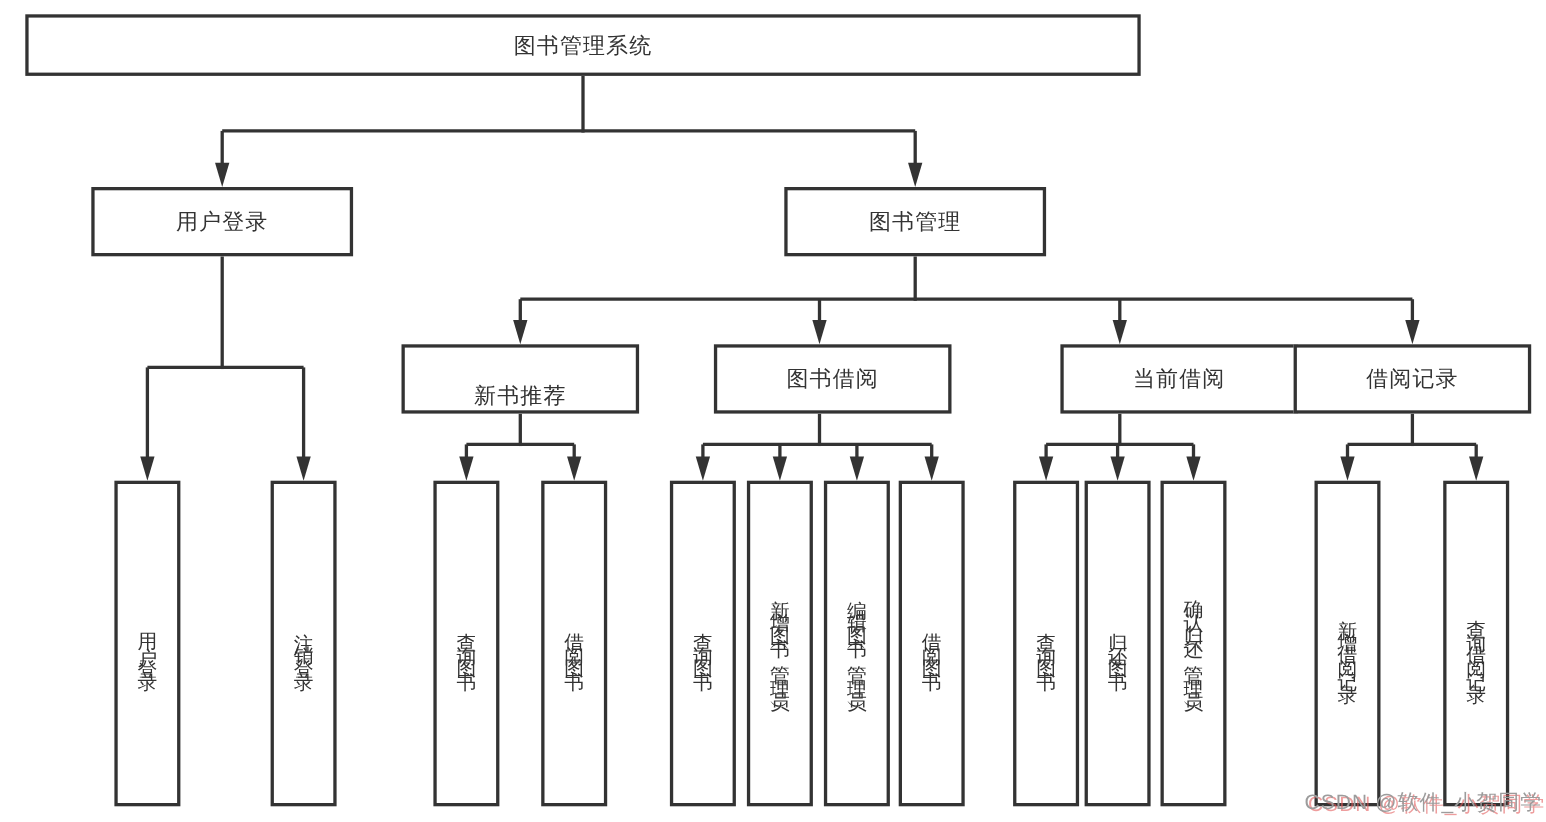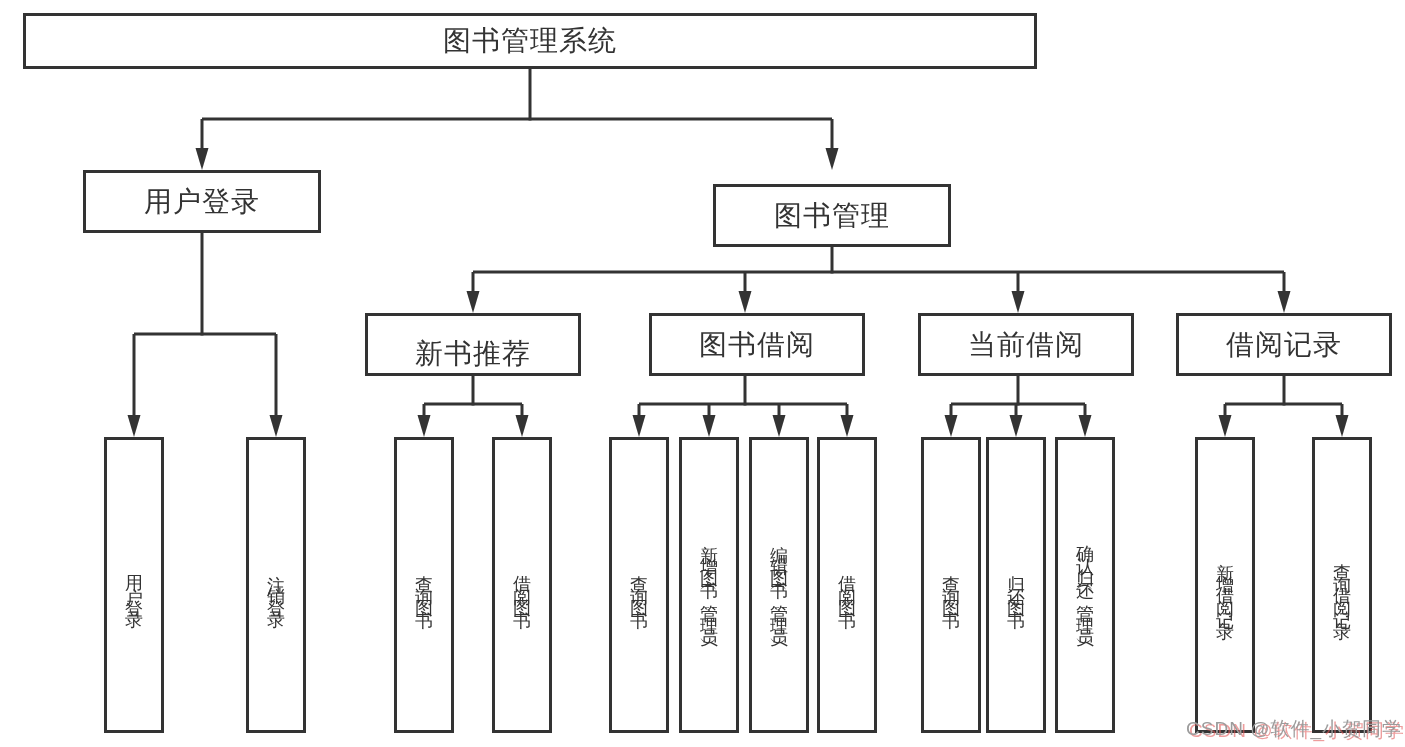--- a/index.html
+++ b/index.html
@@ -16,21 +16,21 @@
   .node {
     position: absolute;
     box-sizing: border-box;
     background: #ffffff;
     border: 3px solid #333333;
     display: flex;
     align-items: center;
     justify-content: center;
     text-align: center;
   }
-  .node.h { font-size: 28px; letter-spacing: 1px; }
+  .node.h { font-size: 20px; letter-spacing: 1px; }
   .node.v { font-size: 18px; }
   .node.v .vtxt {
     writing-mode: vertical-rl;
     text-orientation: mixed;
     letter-spacing: 12px;
     line-height: 1;
     white-space: nowrap;
   }
   .watermark {
     position: absolute;
@@ -125,31 +125,31 @@
     </g>
   </svg>
 
   <div class="node h" style="left:23px; top:13px; width:1014px; height:56px;">
     <span>图书管理系统</span>
   </div>
 
   <div class="node h" style="left:83px; top:170px; width:238px; height:63px;">
     <span>用户登录</span>
   </div>
-  <div class="node h" style="left:713px; top:184px; width:238px; height:63px;">
+  <div class="node h" style="left:713px; top:170px; width:238px; height:63px;">
     <span>图书管理</span>
   </div>
 
   <div class="node h" style="left:365px; top:313px; width:216px; height:63px;align-items:flex-end;">
     <span>新书推荐</span>
   </div>
   <div class="node h" style="left:637px; top:313px; width:216px; height:63px;margin-left:12px;">
     <span>图书借阅</span>
   </div>
-  <div class="node h" style="left:918px; top:313px; width:216px; height:63px;">
+  <div class="node h" style="left:964px; top:313px; width:216px; height:63px;">
     <span>当前借阅</span>
   </div>
   <div class="node h" style="left:1176px; top:313px; width:216px; height:63px;align-items:center;">
     <span>借阅记录</span>
   </div>
 
   <div class="node v" style="left:104px; top:437px; width:60px; height:296px;">
     <span class="vtxt">用户登录</span>
   </div>
   <div class="node v" style="left:246px; top:437px; width:60px; height:296px;">

